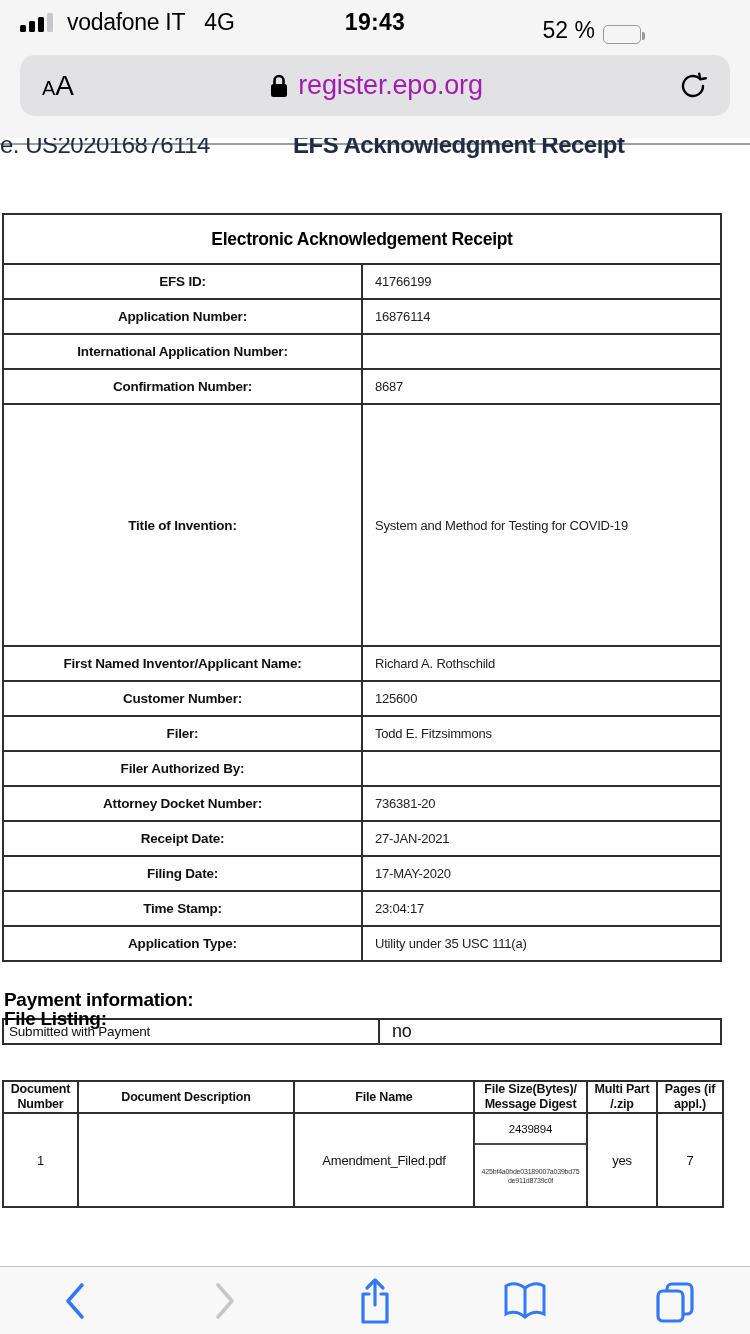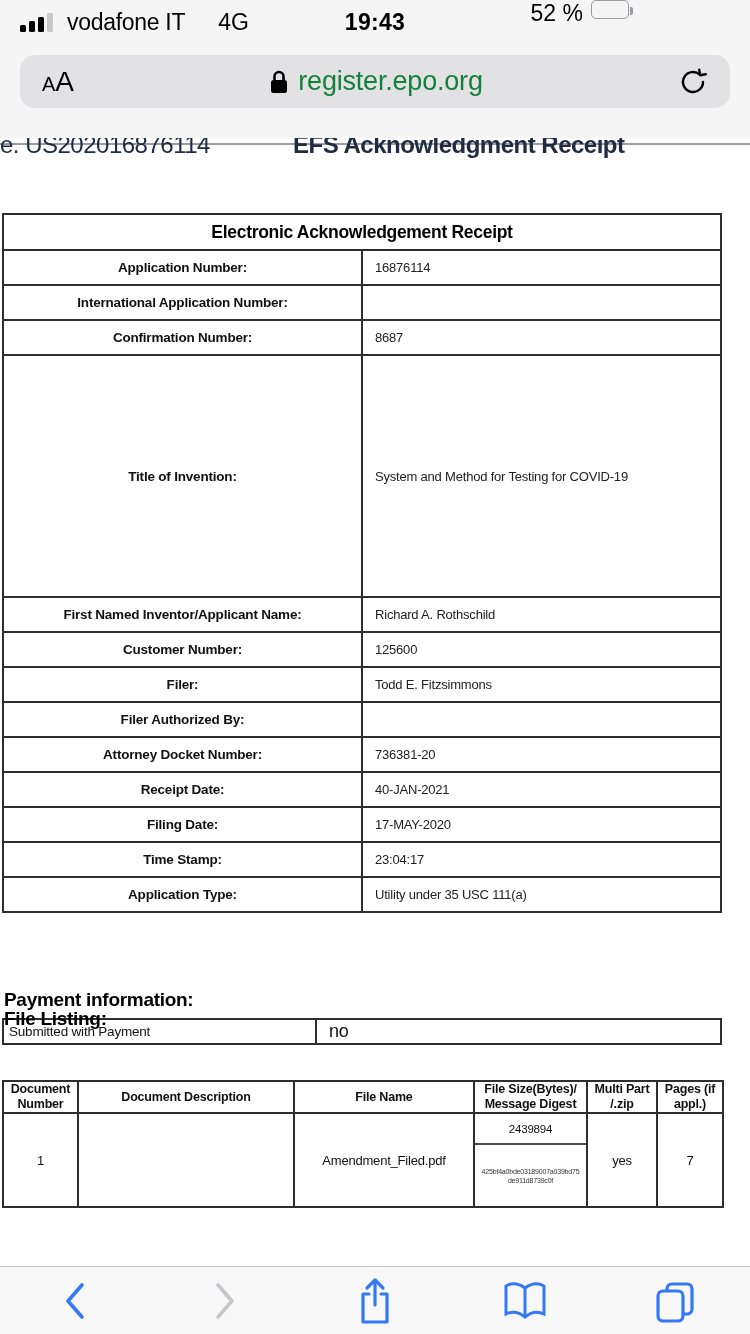--- a/index.html
+++ b/index.html
@@ -21,59 +21,59 @@
     display:flex;align-items:center;font-size:23px;color:#000;
   }
   .sb-left{position:absolute;left:20px;top:0;height:44px;display:flex;align-items:center;gap:10px;}
   .signal{display:flex;align-items:flex-end;gap:3px;height:20px;margin-right:4px;}
   .signal i{display:block;width:6px;border-radius:1.5px;background:#000;}
   .signal i:nth-child(1){height:7px;}
   .signal i:nth-child(2){height:11px;}
   .signal i:nth-child(3){height:15px;}
   .signal i:nth-child(4){height:19px;background:#c8c8cc;}
   .carrier{letter-spacing:-0.3px;}
-  .network{margin-left:23px;}
+  .network{margin-left:9px;}
   .sb-time{position:absolute;left:0;width:750px;text-align:center;font-weight:600;letter-spacing:0.3px;}
-  .sb-right{position:absolute;right:28px;top:0;height:44px;display:flex;align-items:flex-start;gap:8px;}
+  .sb-right{position:absolute;right:16px;top:0;height:44px;display:flex;align-items:flex-end;gap:8px;}
   .battery{position:relative;width:38px;height:19px;border:1.5px solid #9b9b9f;border-radius:5px;padding:2px;}
   .battery .fill{height:100%;width:52%;background:#000;border-radius:2px;}
   .battery .nub{position:absolute;right:-5px;top:5.5px;width:3px;height:8px;background:#9b9b9f;border-radius:0 2px 2px 0;}
 
   .urlbar{
-    position:absolute;top:55px;left:20px;width:710px;height:53px;
+    position:absolute;top:55px;left:20px;width:710px;height:61px;
     background:#e2e2e4;border-radius:15px;
     display:flex;align-items:center;justify-content:space-between;padding:0 22px;
   }
   .aa-btn{font-size:28px;color:#000;line-height:1;cursor:default;}
   .aa-btn .small{font-size:20px;}
-  .url-center{display:flex;align-items:center;gap:9px;font-size:27px;color:#15803d;letter-spacing:-0.2px;}
+  .url-center{display:flex;align-items:center;gap:9px;font-size:27px;color:#a21caf;letter-spacing:-0.2px;}
   .reload-btn{width:30px;height:30px;display:flex;align-items:center;justify-content:center;}
 
   
   .doc-header-line{position:absolute;top:143px;left:0;width:750px;height:2px;background:#9d9da1;z-index:1;}
   .doc-header{position:absolute;top:131px;left:0;width:750px;z-index:2;color:#202c42;white-space:nowrap;}
   .doc-header .left{position:absolute;left:0;top:0;font-size:24px;letter-spacing:-0.5px;}
   .doc-header .right{position:absolute;left:293px;top:0;font-size:24px;font-weight:bold;letter-spacing:-0.5px;}
 
   
   table{border-collapse:collapse;table-layout:fixed;}
   .main-table{position:absolute;top:213px;left:2px;width:720px;}
   .main-table td{border:2px solid #2e2e2e;vertical-align:middle;overflow:hidden;}
   .main-table .lbl{width:318px;text-align:center;font-weight:bold;font-size:13.5px;letter-spacing:-0.2px;color:#111;}
   .main-table .val{text-align:left;padding-left:12px;font-size:13px;letter-spacing:-0.2px;color:#222;}
-  .main-table .title-row td{height:36px;text-align:center;font-weight:bold;font-size:17.5px;letter-spacing:-0.3px;color:#000;}
+  .main-table .title-row td{height:50px;text-align:center;font-weight:bold;font-size:17.5px;letter-spacing:-0.3px;color:#000;}
   .main-table .r{height:35px;}
   .main-table .tall{height:242px;}
 
   
   .section-heading{position:absolute;left:4px;font-weight:bold;font-size:19px;letter-spacing:-0.3px;color:#000;}
   .payment-heading{top:989px;}
   .payment-table{position:absolute;top:1018px;left:2px;width:720px;}
   .payment-table td{border:2px solid #2e2e2e;height:20px;font-size:13.5px;letter-spacing:-0.2px;color:#111;}
-  .payment-table .pl{width:313px;padding-left:5px;}
+  .payment-table .pl{width:376px;padding-left:5px;}
   .payment-table .pv{padding-left:12px;font-size:18px;}
 
   
   .file-heading{top:1008px;}
   .file-table{position:absolute;top:1080px;left:2px;width:720px;}
   .file-table td{border:2px solid #2e2e2e;text-align:center;vertical-align:middle;color:#111;}
   .file-table .hdr td{height:31px;font-weight:bold;font-size:12.5px;line-height:15px;letter-spacing:-0.2px;padding:0 2px;}
   .file-table .data td{height:92px;font-size:13px;letter-spacing:-0.2px;}
   .c1{width:75px;}.c2{width:216px;}.c3{width:180px;}.c4{width:113px;}.c5{width:70px;}.c6{width:66px;margin-top:9px;}
   .size-cell{padding:0;}
@@ -137,20 +137,24 @@
     <span class="left">e. US202016876114</span>
     <span class="right">EFS Acknowledgment Receipt</span>
   </div>
 
   <table class="main-table">
     <tbody>
         <tr class="title-row">
           <td colspan="2">Electronic Acknowledgement Receipt</td>
         </tr>
     <tr class="r">
+          <td class="lbl">EFS ID:</td>
+          <td class="val">41766199</td>
+        </tr>
+    <tr class="r">
           <td class="lbl">Application Number:</td>
           <td class="val">16876114</td>
         </tr>
     <tr class="r">
           <td class="lbl">International Application Number:</td>
           <td class="val"></td>
         </tr>
     <tr class="r">
           <td class="lbl">Confirmation Number:</td>
           <td class="val">8687</td>
@@ -174,21 +178,21 @@
     <tr class="r">
           <td class="lbl">Filer Authorized By:</td>
           <td class="val"></td>
         </tr>
     <tr class="r">
           <td class="lbl">Attorney Docket Number:</td>
           <td class="val">736381-20</td>
         </tr>
     <tr class="r">
           <td class="lbl">Receipt Date:</td>
-          <td class="val">40-JAN-2021</td>
+          <td class="val">27-JAN-2021</td>
         </tr>
     <tr class="r">
           <td class="lbl">Filing Date:</td>
           <td class="val">17-MAY-2020</td>
         </tr>
     <tr class="r">
           <td class="lbl">Time Stamp:</td>
           <td class="val">23:04:17</td>
         </tr>
     <tr class="r">

